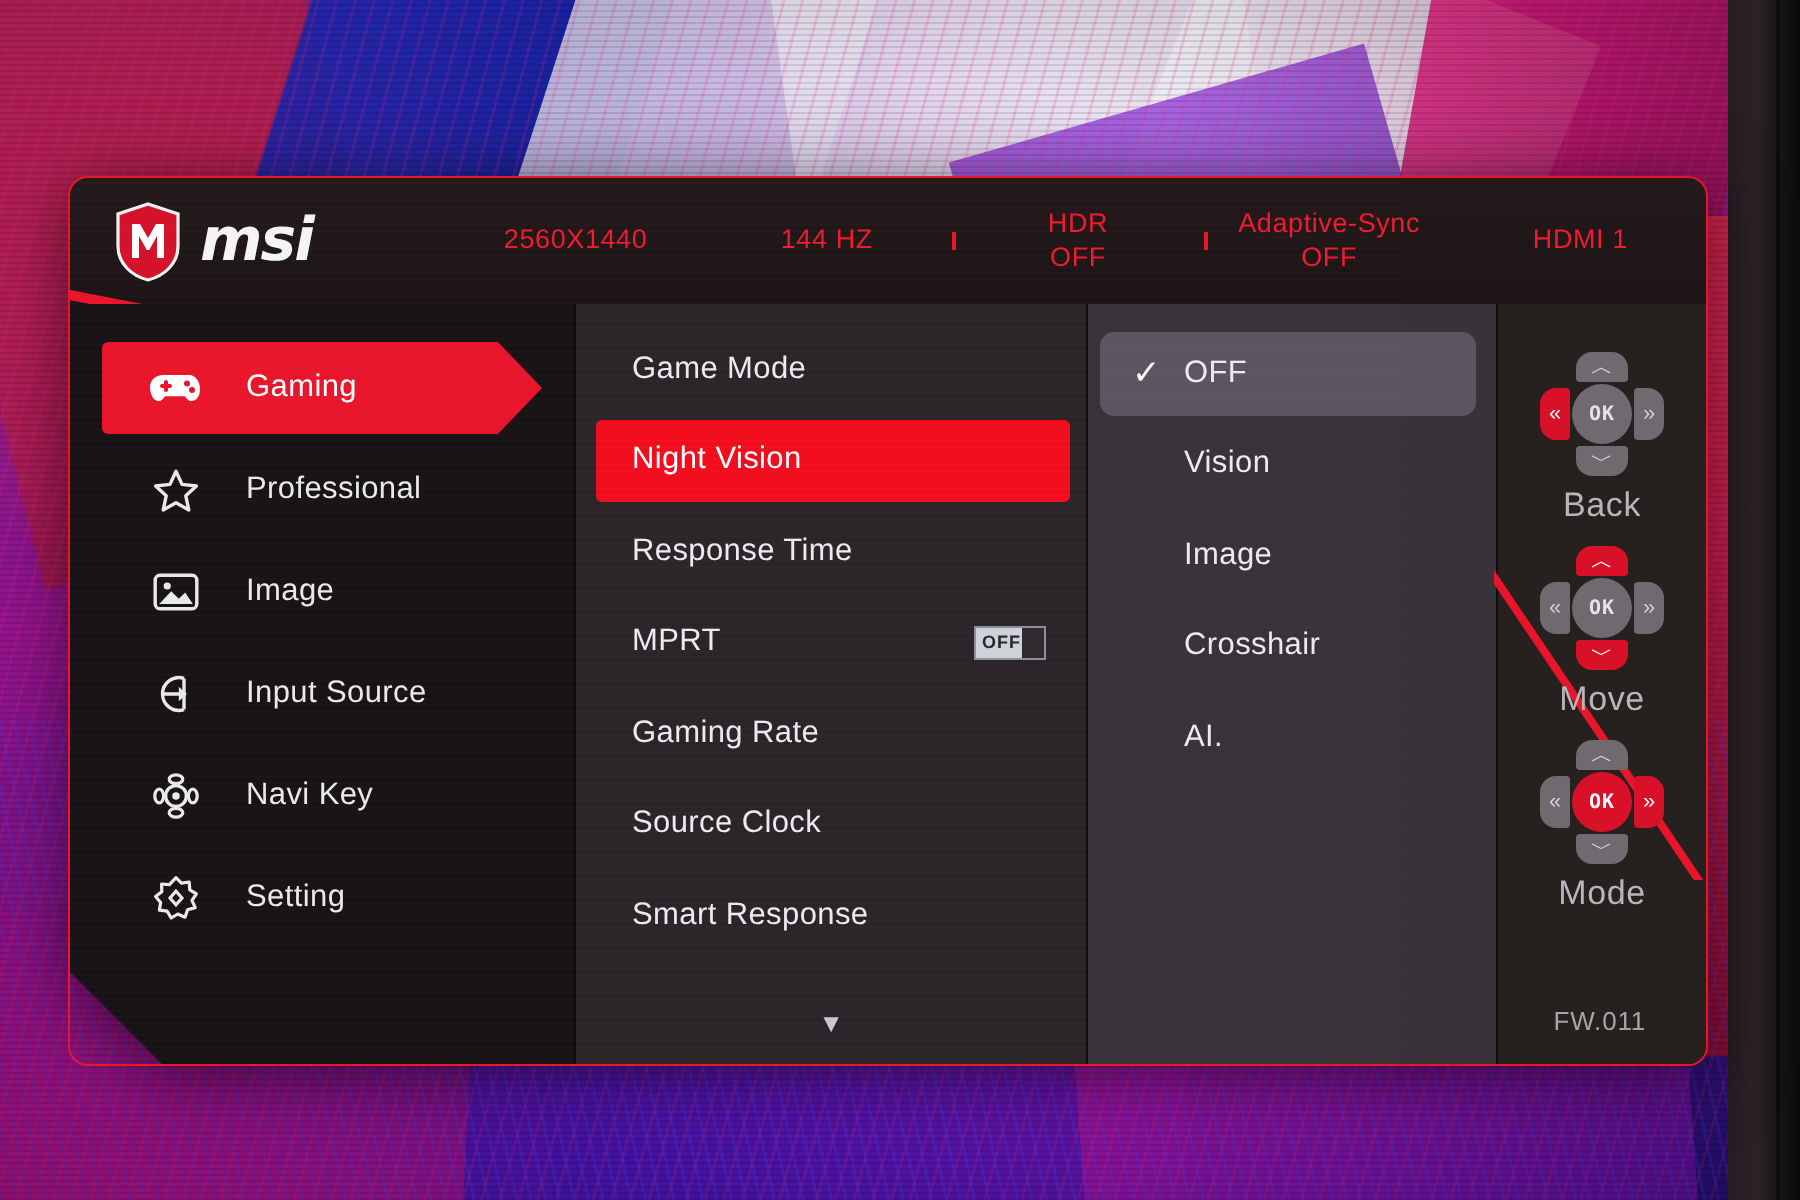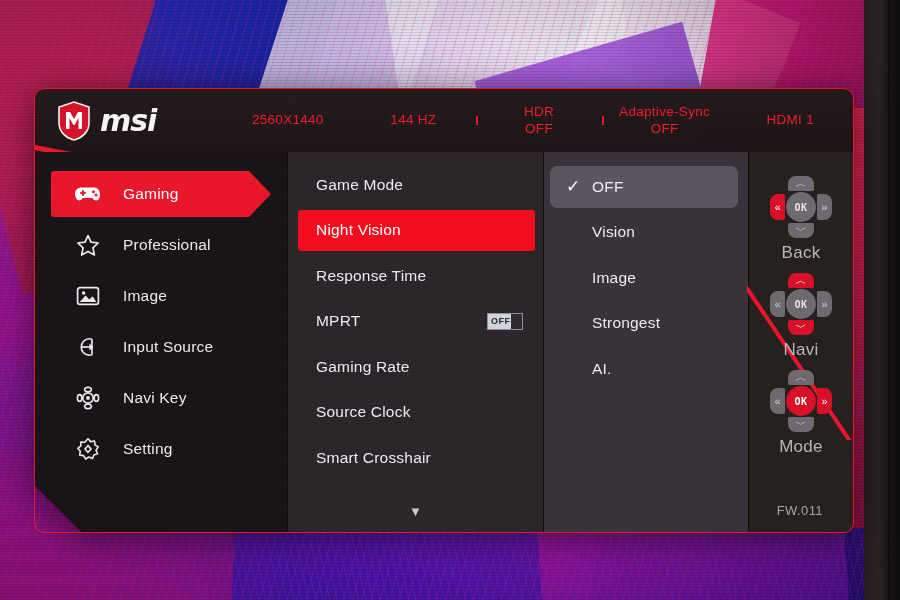--- a/index.html
+++ b/index.html
@@ -399,42 +399,42 @@
           <span class="knob"></span>
         </span>
       </div>
       <div class="menu-item">
         <span class="mlbl">Gaming Rate</span>
       </div>
       <div class="menu-item">
         <span class="mlbl">Source Clock</span>
       </div>
       <div class="menu-item">
-        <span class="mlbl">Smart Crosshair</span>
+        <span class="mlbl">Smart Response</span>
       </div>
       <div class="scroll-chev">▼</div>
     </div>
 
     <div id="col-options">
       <div class="opt-item selected">
         <span class="hl"></span>
         <span class="check">✓</span>
         <span class="olbl">OFF</span>
       </div>
       <div class="opt-item">
         <span class="check">✓</span>
         <span class="olbl">Vision</span>
       </div>
       <div class="opt-item">
         <span class="check">✓</span>
         <span class="olbl">Image</span>
       </div>
       <div class="opt-item">
         <span class="check">✓</span>
-        <span class="olbl">Strongest</span>
+        <span class="olbl">Crosshair</span>
       </div>
       <div class="opt-item">
         <span class="check">✓</span>
         <span class="olbl">AI.</span>
       </div>
     </div>
 
     <div id="col-nav">
       <div class="nav-slash">
           <i></i>
@@ -452,21 +452,21 @@
       </div>
 
       <div class="nav-group">
         <div class="dpad">
           <span class="pad up hot">︿</span>
           <span class="pad left">«</span>
           <span class="pad right">»</span>
           <span class="pad down hot">﹀</span>
           <span class="ok">OK</span>
         </div>
-        <span class="nav-label">Navi</span>
+        <span class="nav-label">Move</span>
       </div>
 
       <div class="nav-group">
         <div class="dpad">
           <span class="pad up">︿</span>
           <span class="pad left">«</span>
           <span class="pad right hot">»</span>
           <span class="pad down">﹀</span>
           <span class="ok hot">OK</span>
         </div>

